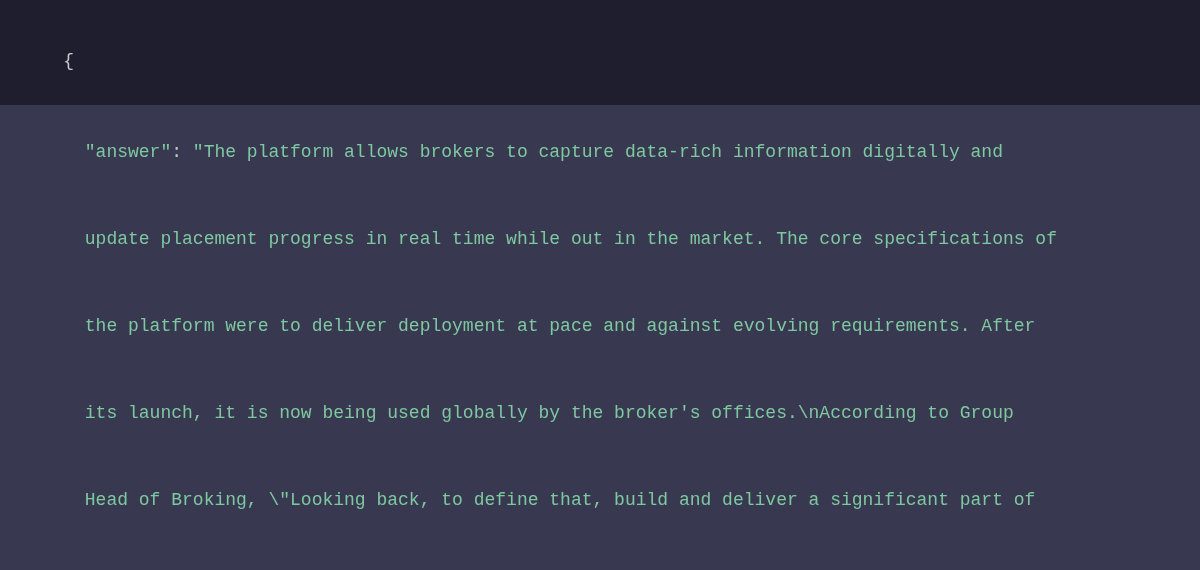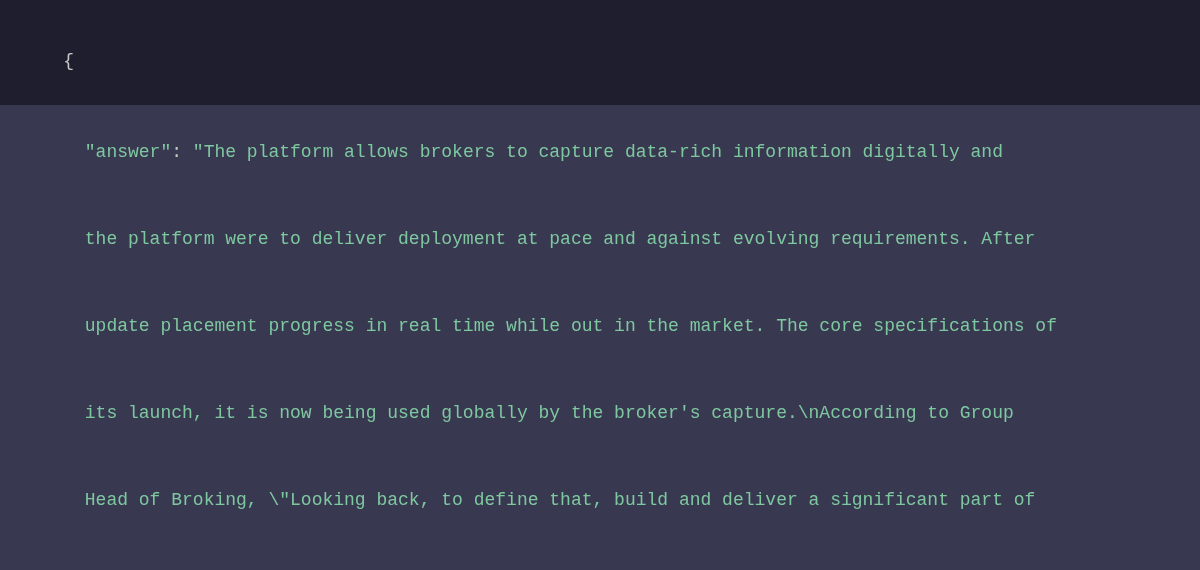--- a/index.html
+++ b/index.html
@@ -54,27 +54,27 @@
 <div class="code-container">
   <div class="line">
     <span class="brace">{</span>
   </div>
 
   <div style="background-color: #383850; margin: 0 -20px; padding: 4px 20px;">
     <div class="line">
       <span class="key">"answer"</span><span class="colon">: </span><span class="string-value">"The platform allows brokers to capture data-rich information digitally and</span>
     </div>
     <div class="line">
+      <span class="string-value">update placement progress in real time while out in the market. The core specifications of</span>
+    </div>
+    <div class="line">
       <span class="string-value">the platform were to deliver deployment at pace and against evolving requirements. After</span>
     </div>
     <div class="line">
-      <span class="string-value">update placement progress in real time while out in the market. The core specifications of</span>
-    </div>
-    <div class="line">
-      <span class="string-value">its launch, it is now being used globally by the broker's capture.\nAccording to Group</span>
+      <span class="string-value">its launch, it is now being used globally by the broker's offices.\nAccording to Group</span>
     </div>
     <div class="line">
       <span class="string-value">Head of Broking, \"Looking back, to define that, build and deliver a significant part of</span>
     </div>
     <div class="line">
       
     </div>
 
   </div>
 

